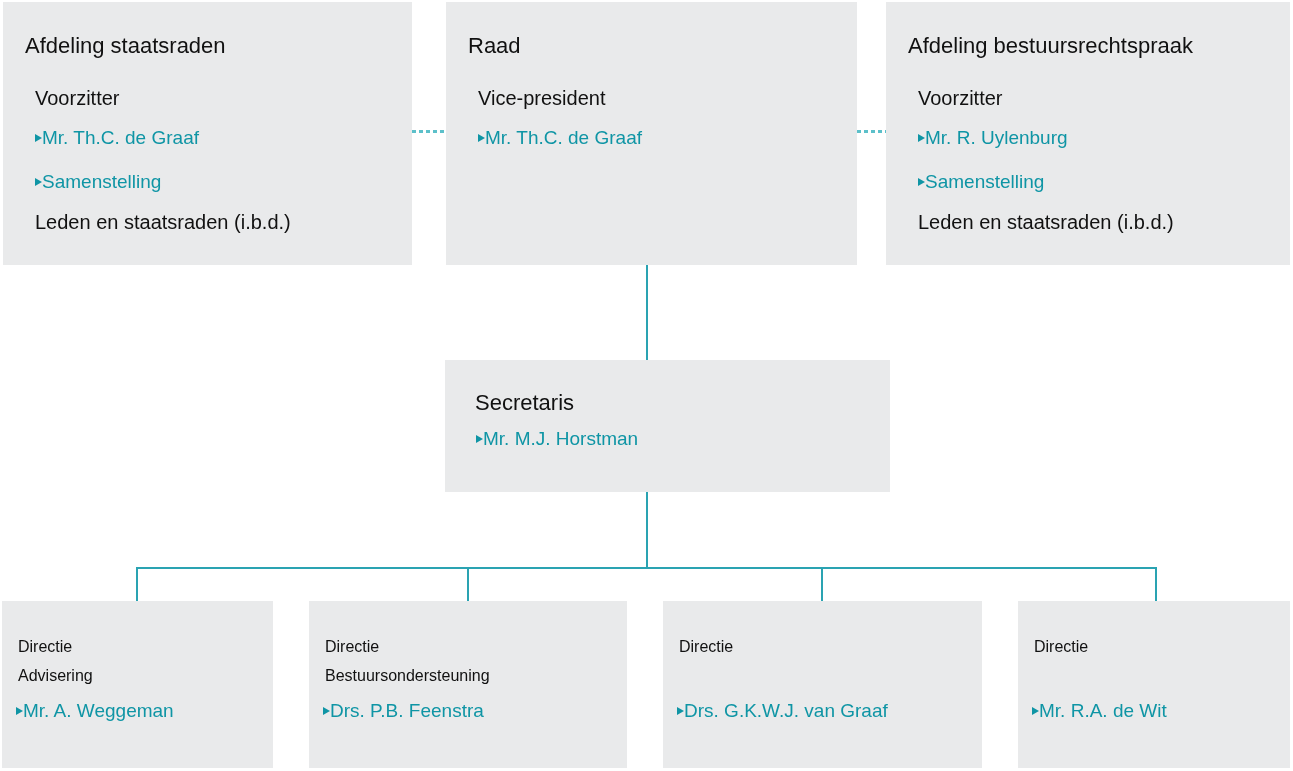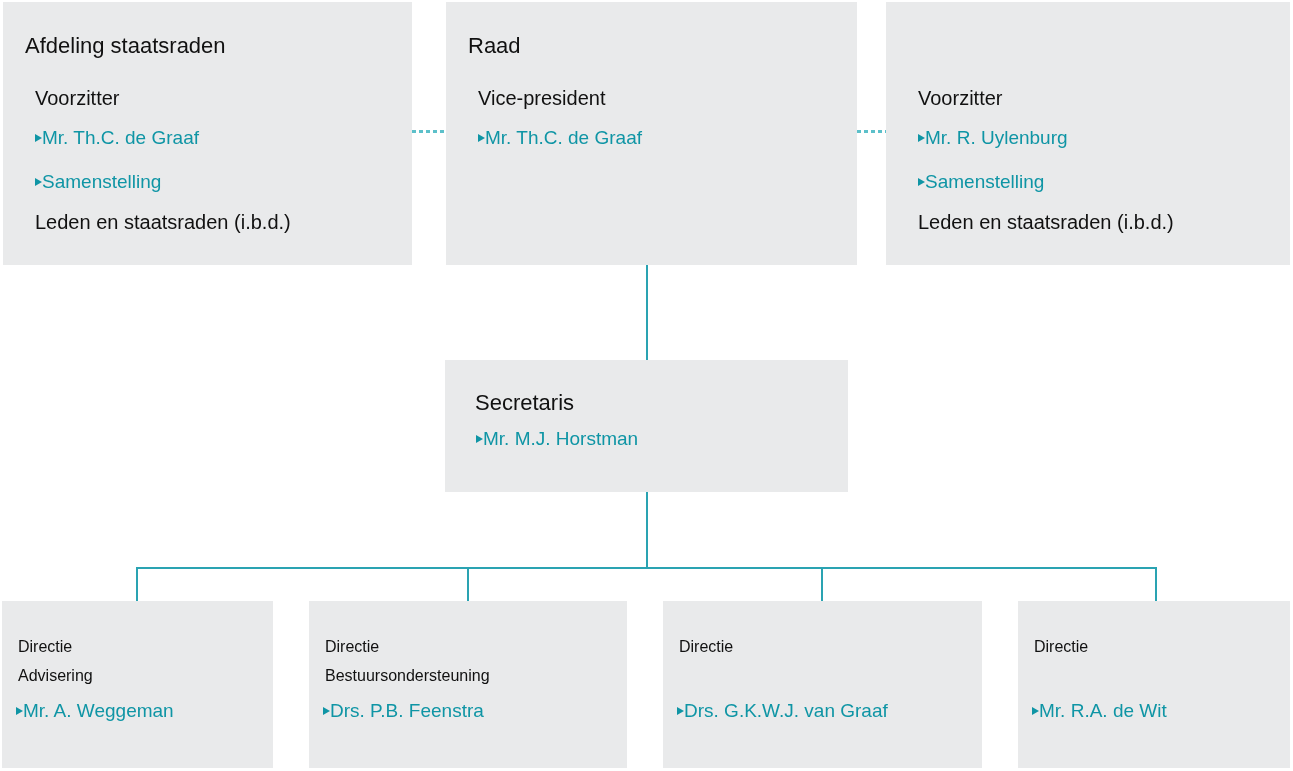--- a/index.html
+++ b/index.html
@@ -73,33 +73,34 @@
   <div class="box tbox" style="left:446px;top:2px;width:411px;height:263px">
     <div class="row title">Raad</div>
     <div class="row body-text subtitle">Vice-president</div>
     <div class="row link link1">
       <span class="tri"></span>
       <span>Mr. Th.C. de Graaf</span>
     </div>
   </div>
 
   <div class="box tbox" style="left:886px;top:2px;width:404px;height:263px">
+    <div class="row title">Afdeling bestuursrechtspraak</div>
     <div class="row body-text subtitle">Voorzitter</div>
     <div class="row link link1">
       <span class="tri"></span>
       <span>Mr. R. Uylenburg</span>
     </div>
     <div class="row link link2">
       <span class="tri"></span>
       <span>Samenstelling</span>
     </div>
     <div class="row body-text note">Leden en staatsraden (i.b.d.)</div>
   </div>
 
-  <div class="box sbox" style="left:445px;top:360px;width:403px;height:132px">
+  <div class="box sbox" style="left:445px;top:360px;width:445px;height:132px">
     <div class="row title">Secretaris</div>
     <div class="row link link1">
       <span class="tri"></span>
       <span>Mr. M.J. Horstman</span>
     </div>
   </div>
 
   <div class="box dbox" style="left:2px;top:601px;width:271px;height:167px">
     <div class="row title two-line">
       <div>Directie</div>

